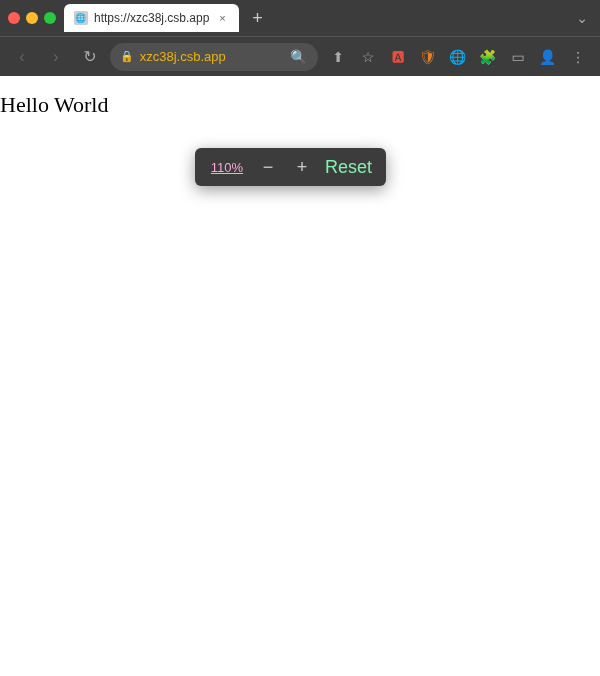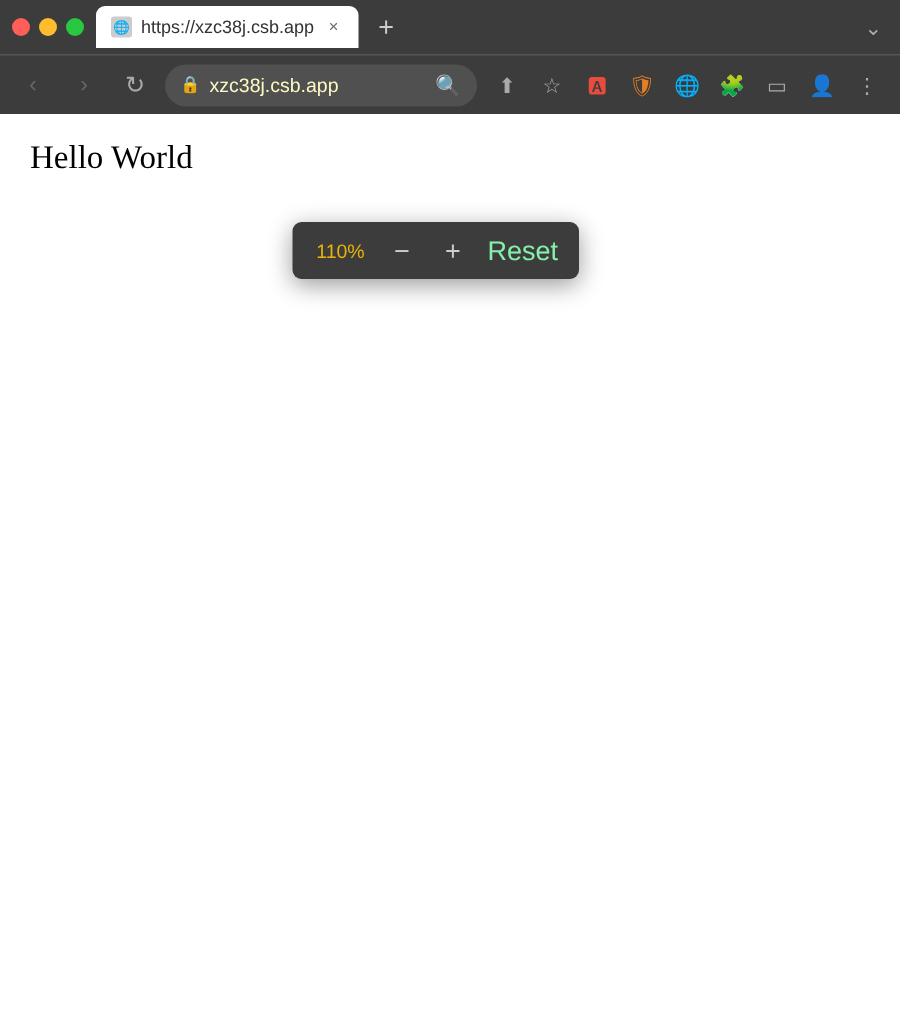--- a/index.html
+++ b/index.html
@@ -126,21 +126,21 @@
       gap: 6px;
       color: #ddd;
       font-size: 13px;
     }
     .lock-icon {
       color: #aaa;
       font-size: 11px;
     }
     .address-text {
       flex: 1;
-      color: #fef9c3;
+      color: #eab308;
       font-size: 13px;
     }
     .address-search-icon {
       color: #aaa;
       font-size: 14px;
     }
 
     .toolbar-icons {
       display: flex;
       align-items: center;
@@ -168,24 +168,25 @@
       background: #3c3c3c;
       border-radius: 6px;
       padding: 8px 14px;
       display: flex;
       align-items: center;
       gap: 12px;
       box-shadow: 0 4px 16px rgba(0,0,0,0.4);
       z-index: 100;
     }
     .zoom-value {
-      color: #eab308;
+      color: #f9a8d4;
       font-size: 13px;
       min-width: 36px;
       text-align: center;
+      text-decoration: underline;
     }
     .zoom-btn {
       width: 22px;
       height: 22px;
       display: flex;
       align-items: center;
       justify-content: center;
       color: #ccc;
       font-size: 18px;
       cursor: pointer;
@@ -199,21 +200,21 @@
 
     
     .content-area {
       flex: 1;
       background: #fff;
       position: relative;
     }
     .hello-world {
       position: absolute;
       top: 16px;
-      left: 20px;
+      left: 0;
       font-size: 22px;
       font-family: serif;
       color: #000;
     }
 
     
     .open-sandbox-btn {
       position: absolute;
       bottom: 20px;
       right: 12px;

